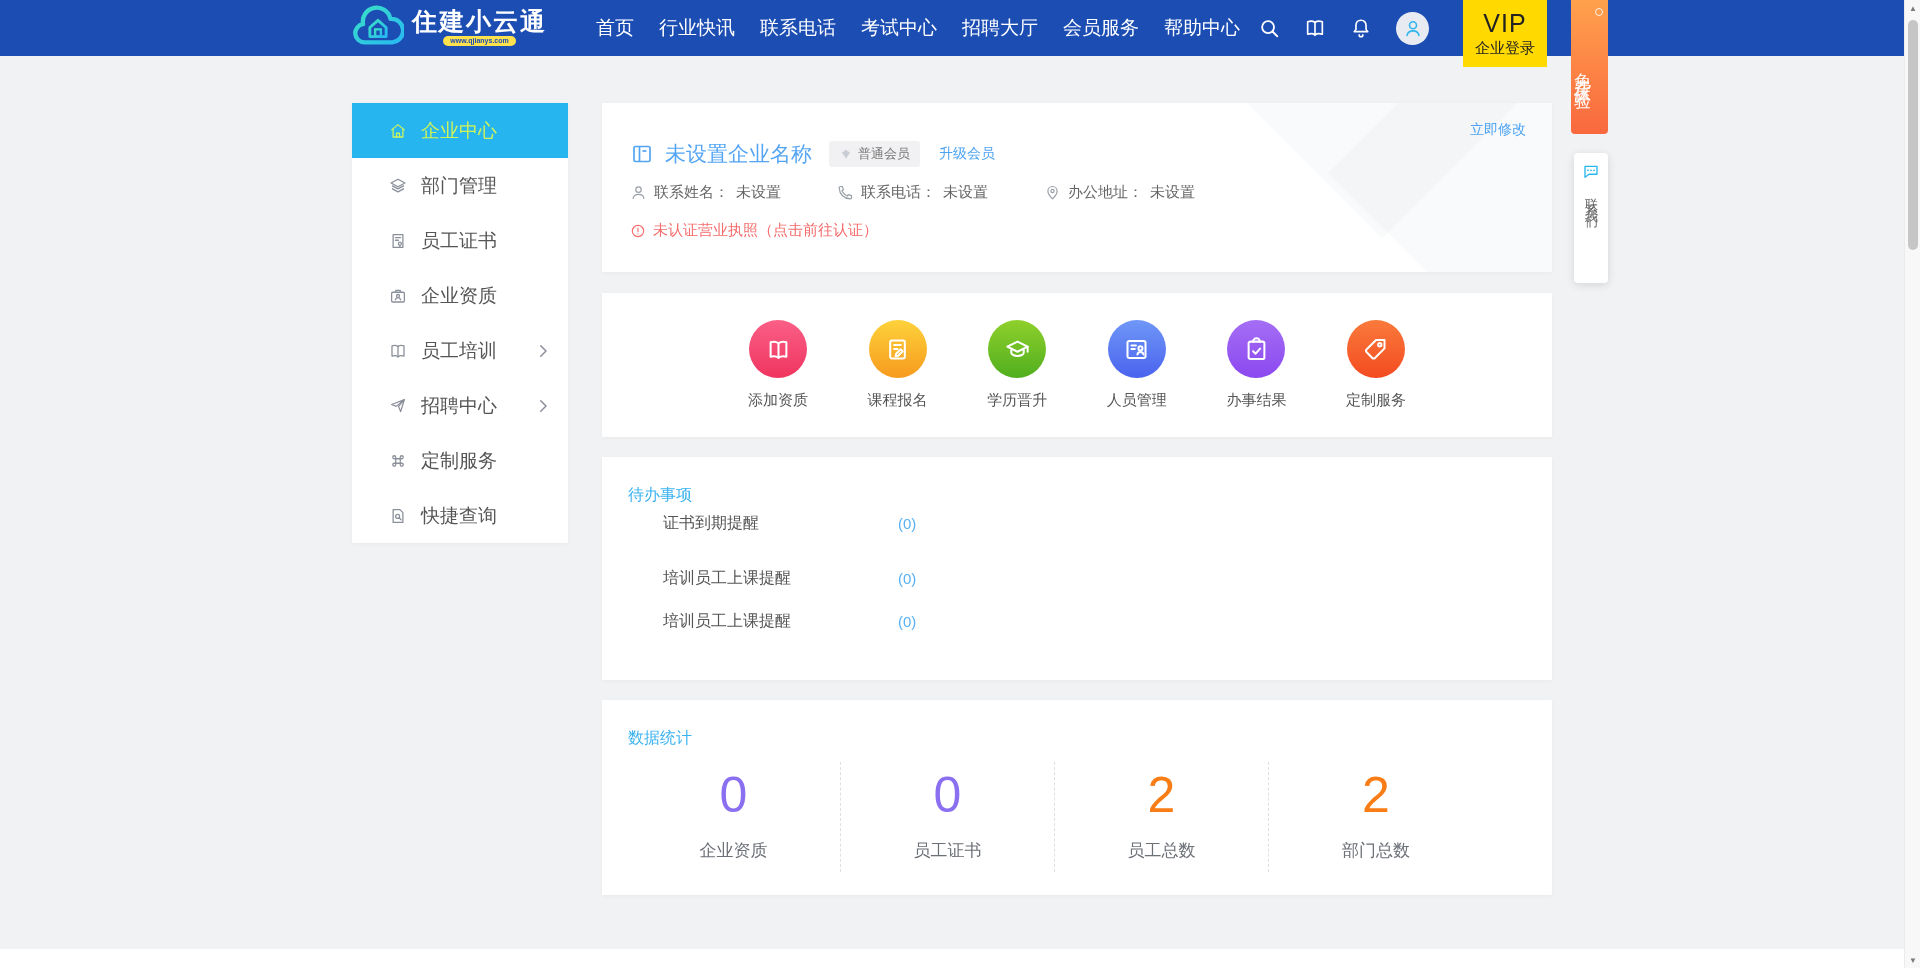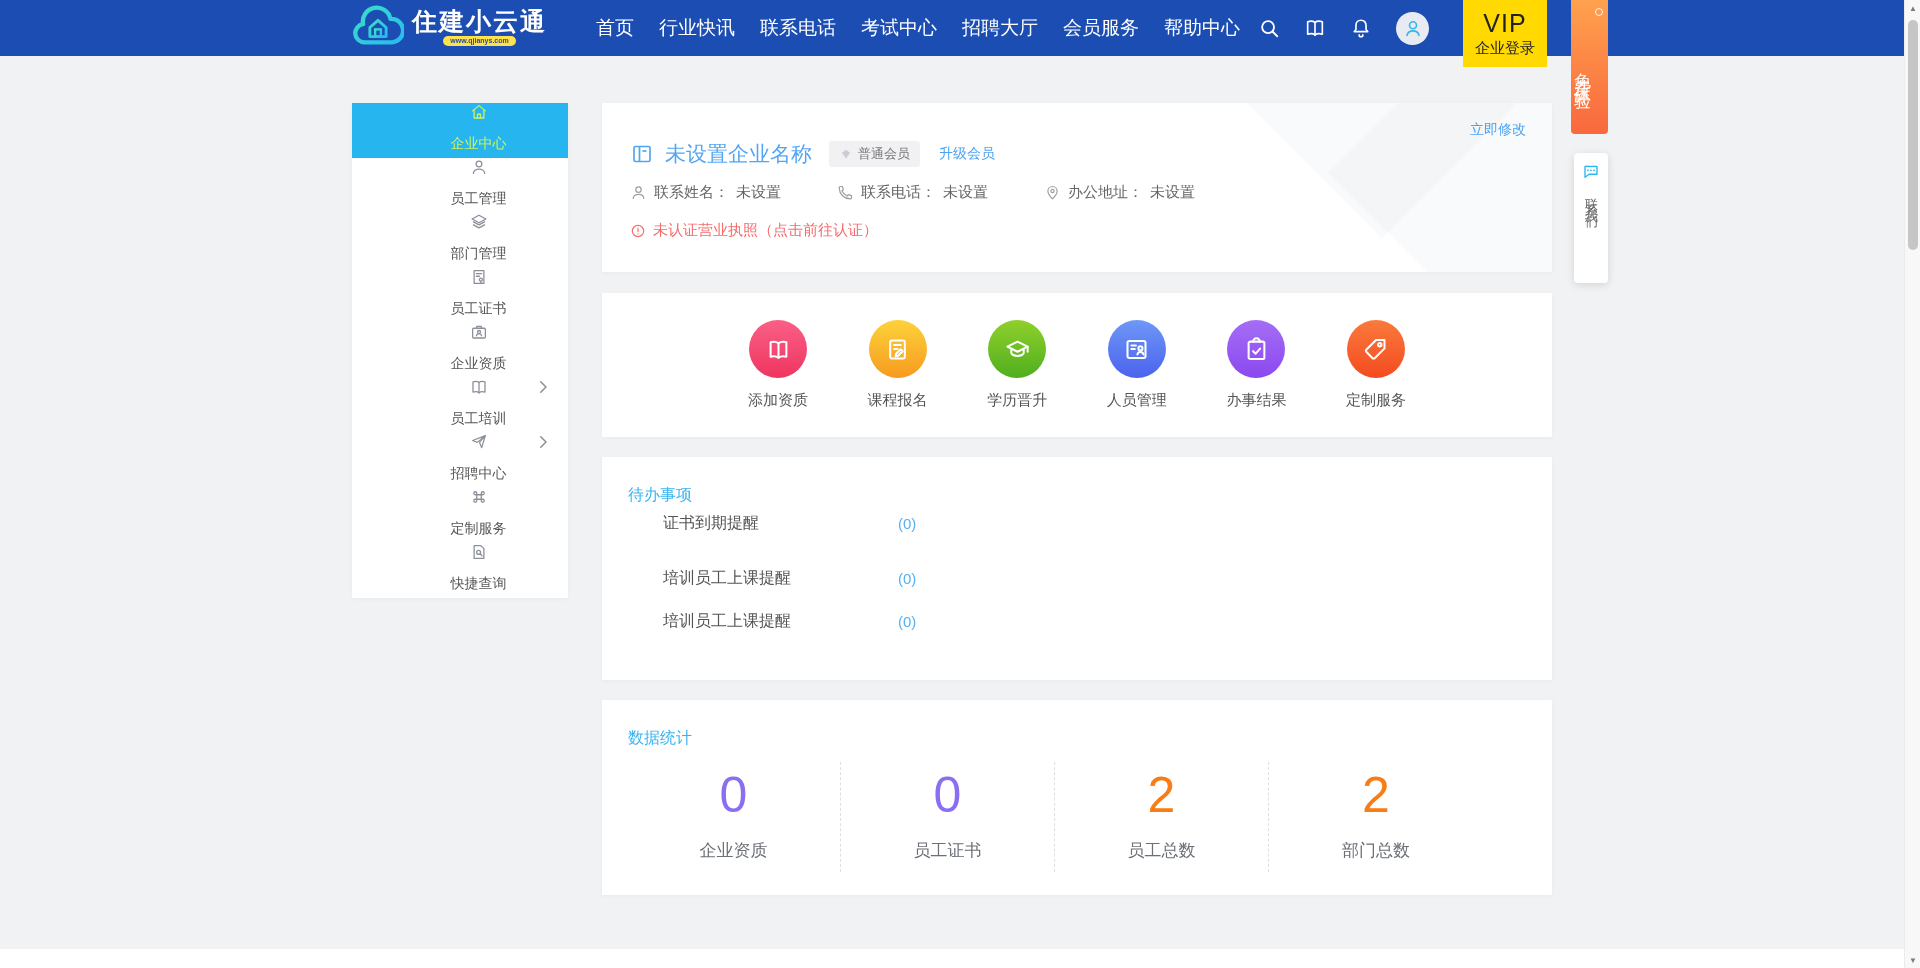--- a/index.html
+++ b/index.html
@@ -39,21 +39,21 @@
   .contact-card svg { width:18px; height:18px; color:#29b7f0; }
   .contact-text { margin-top:6px; font-size:13px; color:#666; writing-mode:vertical-lr; text-orientation:upright; letter-spacing:6px; }
 
   
   .scrollbar { position:absolute; right:0; top:0; width:16px; height:968px; background:#f8f8f8; border-left:1px solid #ebebeb; }
   .sb-arrow { position:absolute; left:0; width:16px; height:16px; display:flex; align-items:center; justify-content:center; font-size:8px; color:#7a7a7a; }
   .sb-thumb { position:absolute; left:3px; top:20px; width:10px; height:230px; background:#c6c6c6; border-radius:5px; }
 
   
   .sidebar { position:absolute; left:352px; top:103px; width:216px; background:#fff; box-shadow:0 1px 4px rgba(0,0,0,.04); }
-  .side-item { height:55px; display:flex; align-items:center; padding-left:37px; gap:14px; font-size:14px; color:#555; cursor:pointer; position:relative;flex-direction:column; }
+  .side-item { height:55px; display:flex; align-items:center; padding-left:37px; gap:14px; font-size:19px; color:#555; cursor:pointer; position:relative; }
   .side-item svg { width:18px; height:18px; color:#8a8f99; flex:none; }
   .side-item.active { background:#27b5ef; color:#cdf35c; }
   .side-item.active svg { color:#cdf35c; }
   .side-chevron { position:absolute; right:16px; width:14px; height:14px; color:#999; }
 
   
   .card { position:absolute; background:#fff; box-shadow:0 1px 4px rgba(0,0,0,.04); }
   .card-company { left:602px; top:103px; width:950px; height:169px; overflow:hidden; }
   .deco { position:absolute; background:rgba(140,155,175,.05); transform:rotate(45deg); }
   .deco1 { width:220px; height:220px; right:60px; top:-130px; }
@@ -171,27 +171,20 @@
   <div class="sidebar">
     <div class="side-item active">
       <svg viewBox="0 0 24 24" fill="none" stroke="currentColor" stroke-width="1.7" stroke-linecap="round" stroke-linejoin="round">
         <path d="M3.5 10.5L12 3.5l8.5 7"></path>
           <path d="M5.5 9.5V20h13V9.5"></path>
           <path d="M10 20v-5h4v5"></path>
       </svg>
       <span>企业中心</span>
     </div>
     <div class="side-item">
-      <svg viewBox="0 0 24 24" fill="none" stroke="currentColor" stroke-width="1.7" stroke-linecap="round">
-        <circle cx="12" cy="8" r="3.8"></circle>
-          <path d="M4.5 20.5c0-3.6 3.4-5.8 7.5-5.8s7.5 2.2 7.5 5.8"></path>
-      </svg>
-      <span>员工管理</span>
-    </div>
-    <div class="side-item">
       <svg viewBox="0 0 24 24" fill="none" stroke="currentColor" stroke-width="1.7" stroke-linejoin="round">
         <path d="M12 3L2.8 8 12 13l9.2-5z"></path>
           <path d="M4 11.5l8 4.3 8-4.3"></path>
           <path d="M4 15.5l8 4.3 8-4.3"></path>
       </svg>
       <span>部门管理</span>
     </div>
     <div class="side-item">
       <svg viewBox="0 0 24 24" fill="none" stroke="currentColor" stroke-width="1.7" stroke-linecap="round" stroke-linejoin="round">
         <path d="M5.5 3.5h13v17h-13z"></path>

